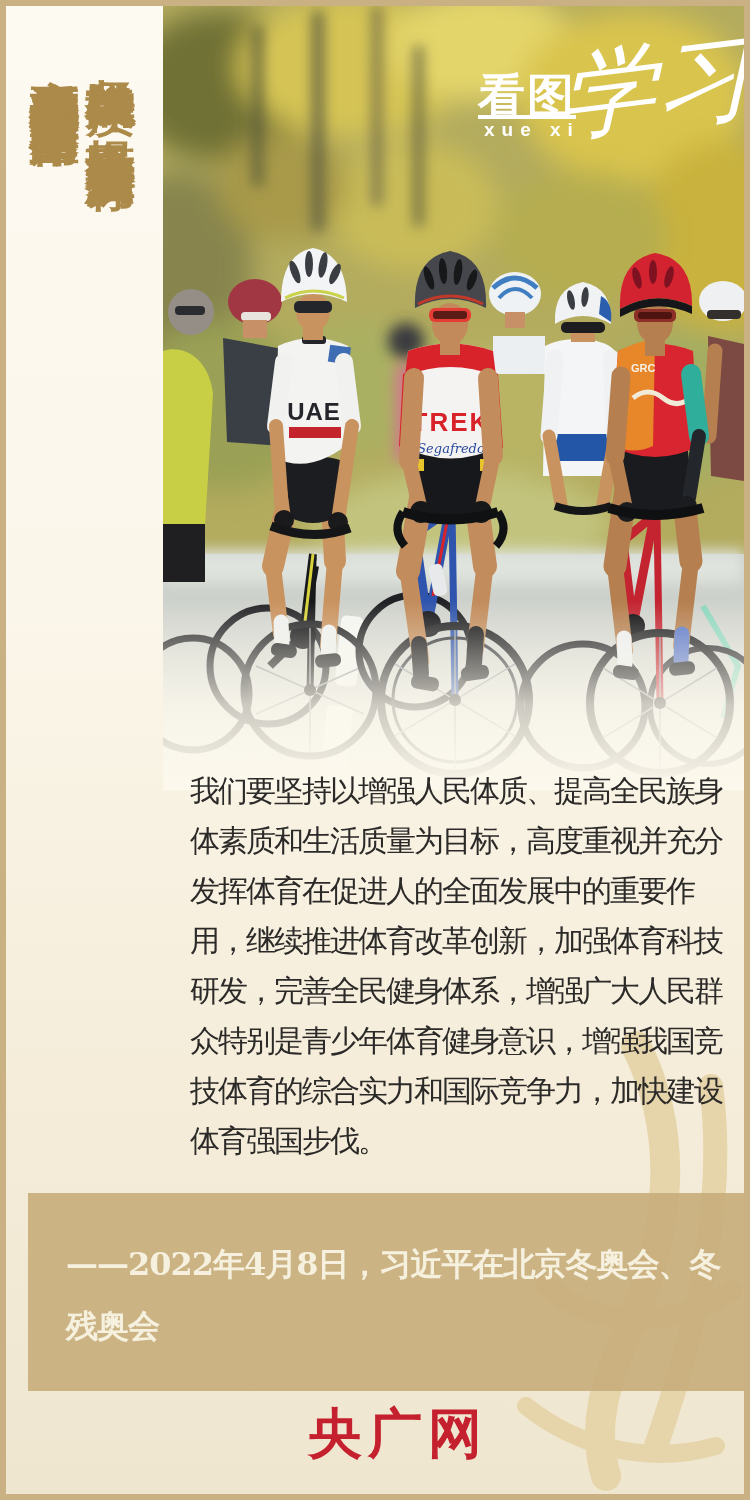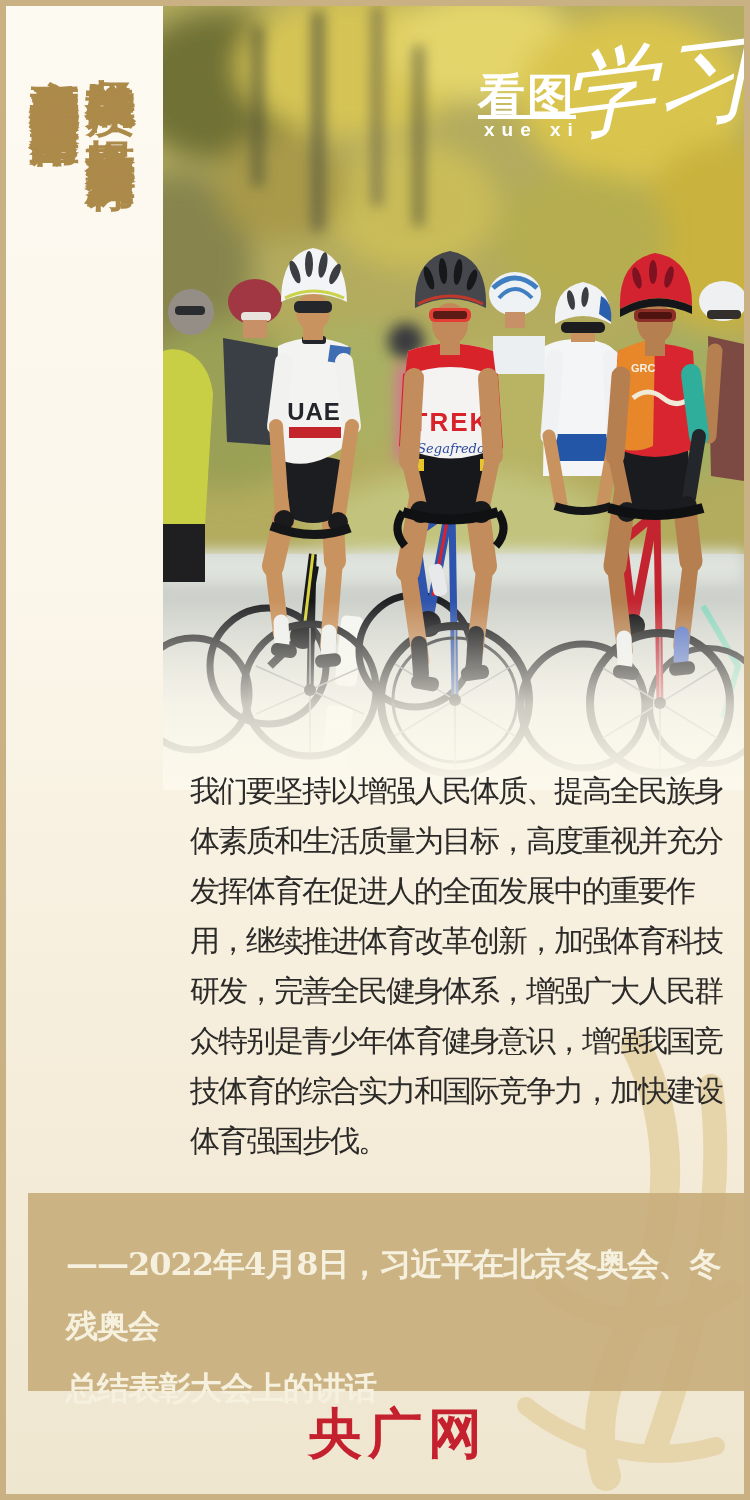--- a/index.html
+++ b/index.html
@@ -344,18 +344,17 @@
   <div class="logo-top">
     <div class="logo-kantu">看图</div>
     <div class="logo-pinyin">xue xi</div>
     <div class="logo-xuexi">学习</div>
   </div>
 
   <div class="body-text">我们要坚持以增强人民体质、提高全民族身体素质和生活质量为目标，高度重视并充分发挥体育在促进人的全面发展中的重要作用，继续推进体育改革创新，加强体育科技研发，完善全民健身体系，增强广大人民群众特别是青少年体育健身意识，增强我国竞技体育的综合实力和国际竞争力，加快建设体育强国步伐。</div>
 
   <div class="quote-box">
     <div>——2022年4月8日，习近平在北京冬奥会、冬残奥会</div>
-    <div>总结表彰大会上的讲话</div>
   </div>
 
   <div class="footer-logo">央广网</div>
 
 </div>
 
 </body></html>

